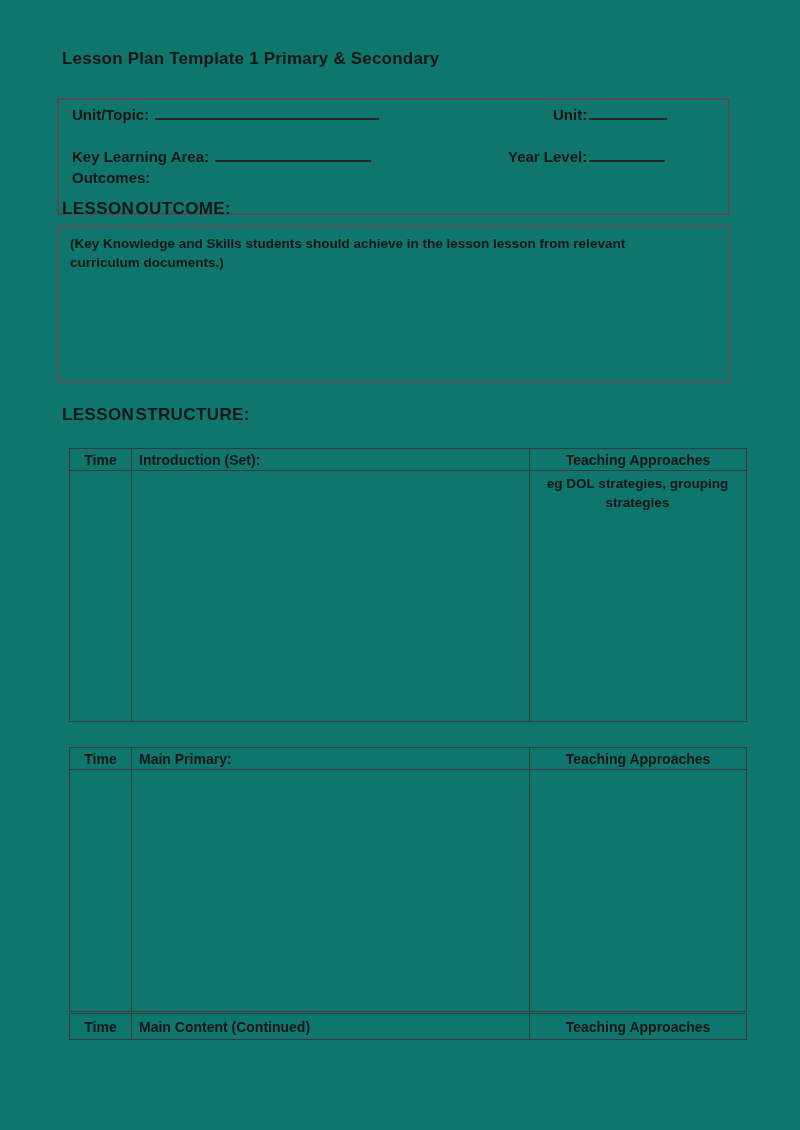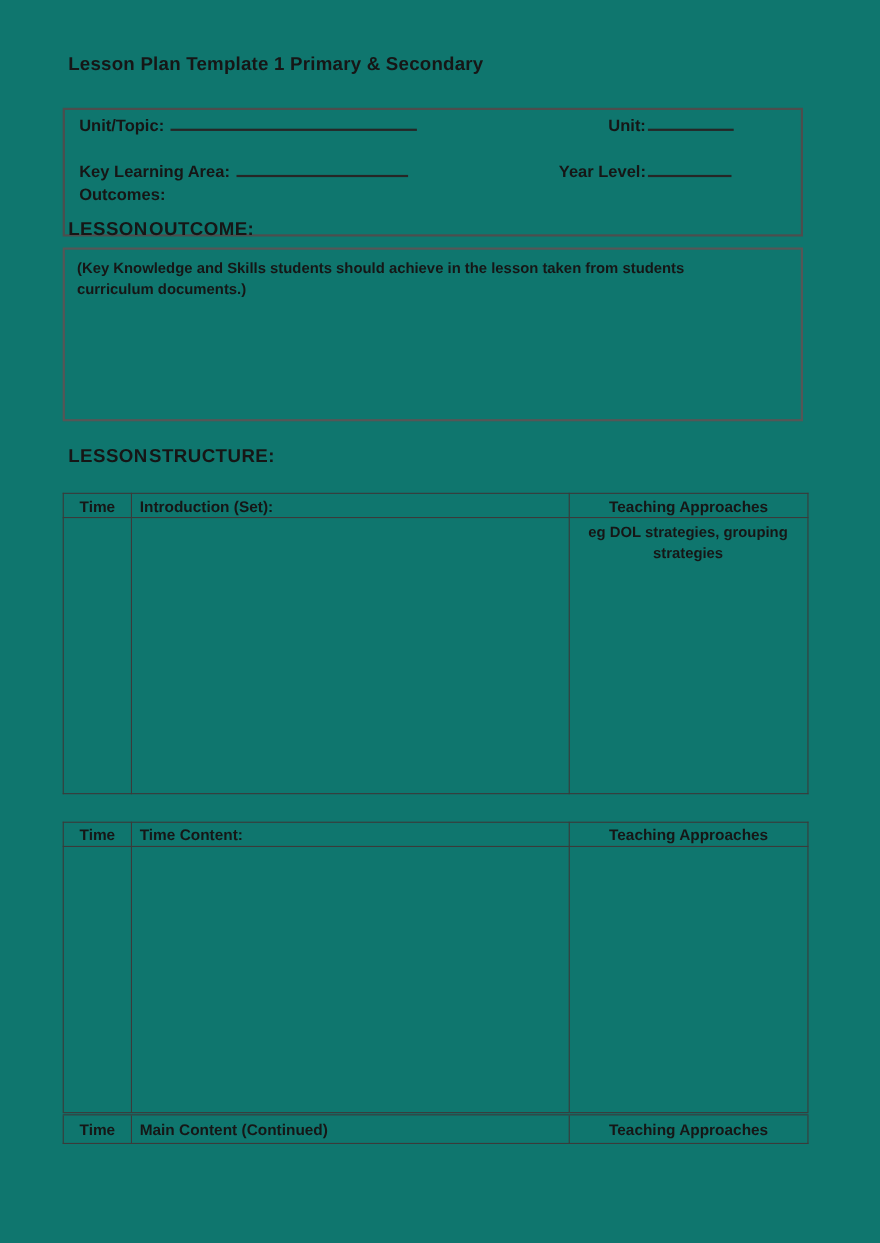--- a/index.html
+++ b/index.html
@@ -71,21 +71,21 @@
   .outcome-hint {
     margin: 7px 0 0 11px;
     max-width: 600px;
     font-size: 13.5px;
     line-height: 19px;
   }
 
   
   table.ls-table {
     position: absolute;
-    left: 57px;
+    left: 69px;
     width: 677px;
     border-collapse: collapse;
     table-layout: fixed;
     font-size: 14px;
     border-radius: 30px;
   }
   .t1 { top: 448px; }
   .t2 { top: 747px; }
   table.ls-table td {
     border: 1px solid #3a3a3a;
@@ -130,21 +130,21 @@
       <span>Year Level:</span><span class="fill-line l-year"></span>
     </div>
     <div class="hb-field f-outc">
       <span>Outcomes:</span>
     </div>
   </div>
 
   <div class="section-heading outcome-heading">LESSON OUTCOME:</div>
 
   <div class="outcome-box">
-    <div class="outcome-hint">(Key Knowledge and Skills students should achieve in the lesson taken from students curriculum documents.)</div>
+    <div class="outcome-hint">(Key Knowledge and Skills students should achieve in the lesson lesson from relevant curriculum documents.)</div>
   </div>
 
   <div class="section-heading structure-heading">LESSON STRUCTURE:</div>
 
   <table class="ls-table t1">
     <colgroup>
         <col style="width:62px">
         <col style="width:398px">
         <col style="width:217px">
       </colgroup>
@@ -164,21 +164,21 @@
 
   <table class="ls-table t2">
     <colgroup>
         <col style="width:62px">
         <col style="width:398px">
         <col style="width:217px">
       </colgroup>
     <tbody>
         <tr class="hdr-row">
       <td class="c-time">Time</td>
-      <td class="c-main">Time Content:</td>
+      <td class="c-main">Main Primary:</td>
       <td class="c-appr">Teaching Approaches</td>
     </tr>
     <tr class="body-row-2">
       <td class="blank-cell"></td>
       <td class="blank-cell"></td>
       <td class="blank-cell"></td>
     </tr>
     <tr class="cont-row">
       <td class="c-time">Time</td>
       <td class="c-main">Main Content (Continued)</td>

